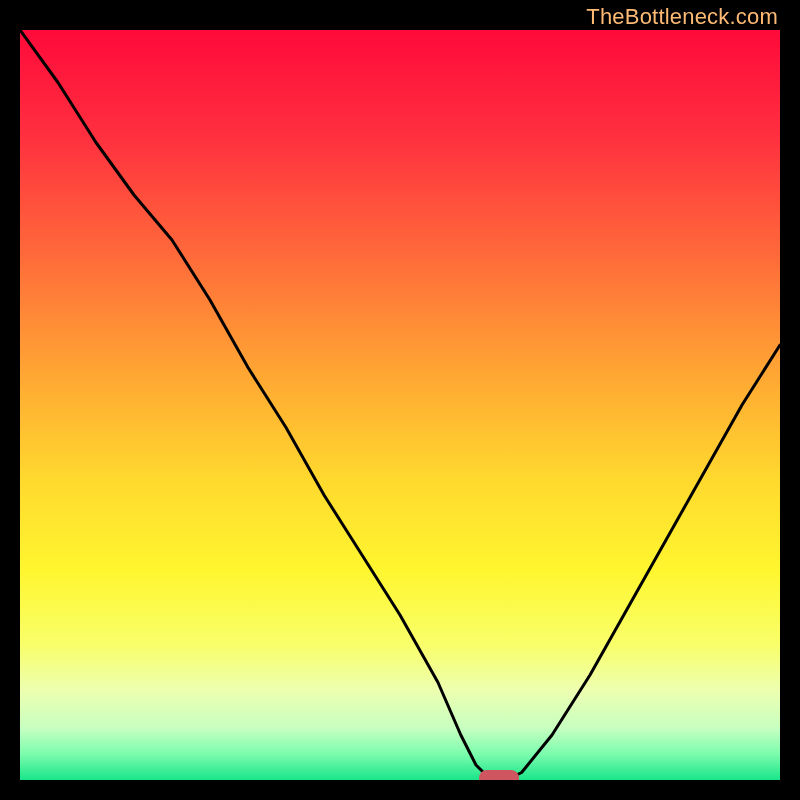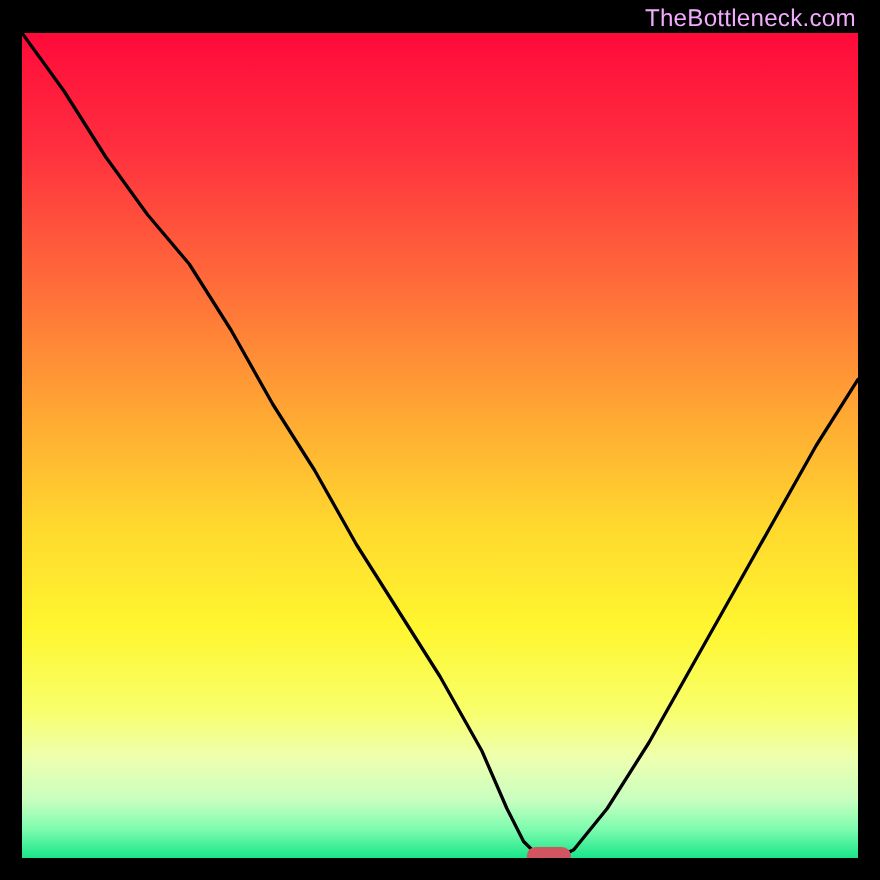--- a/index.html
+++ b/index.html
@@ -30,21 +30,21 @@
     position: absolute;
     left: 0;
     top: 0;
     width: 100%;
     height: 100%;
   }
   .watermark {
     position: absolute;
     top: 4px;
     right: 22px;
-    color: #f0abfc;
+    color: #fdba74;
     font-family: Arial, Helvetica, sans-serif;
     font-size: 22px;
     letter-spacing: 0.2px;
   }
   .curve {
     position: absolute;
     left: 0;
     top: 0;
     width: 100%;
     height: 100%;

